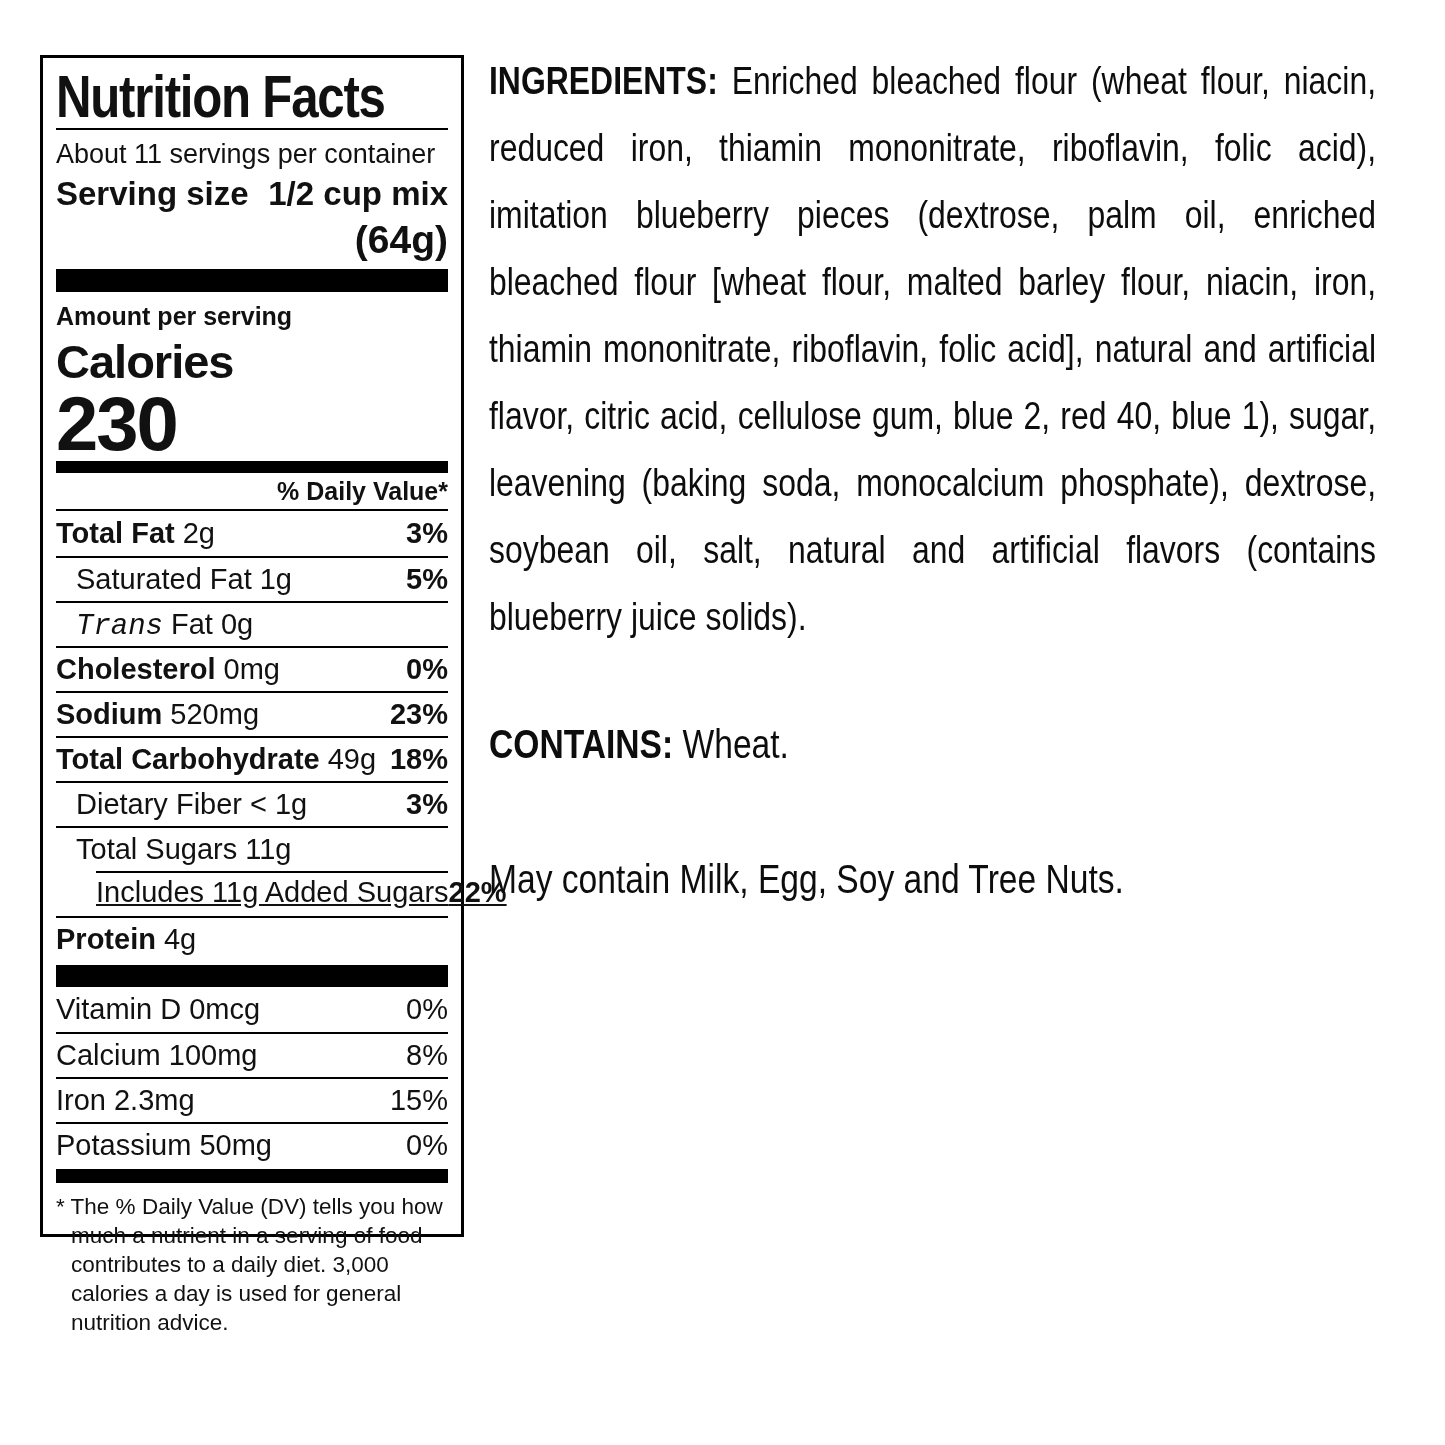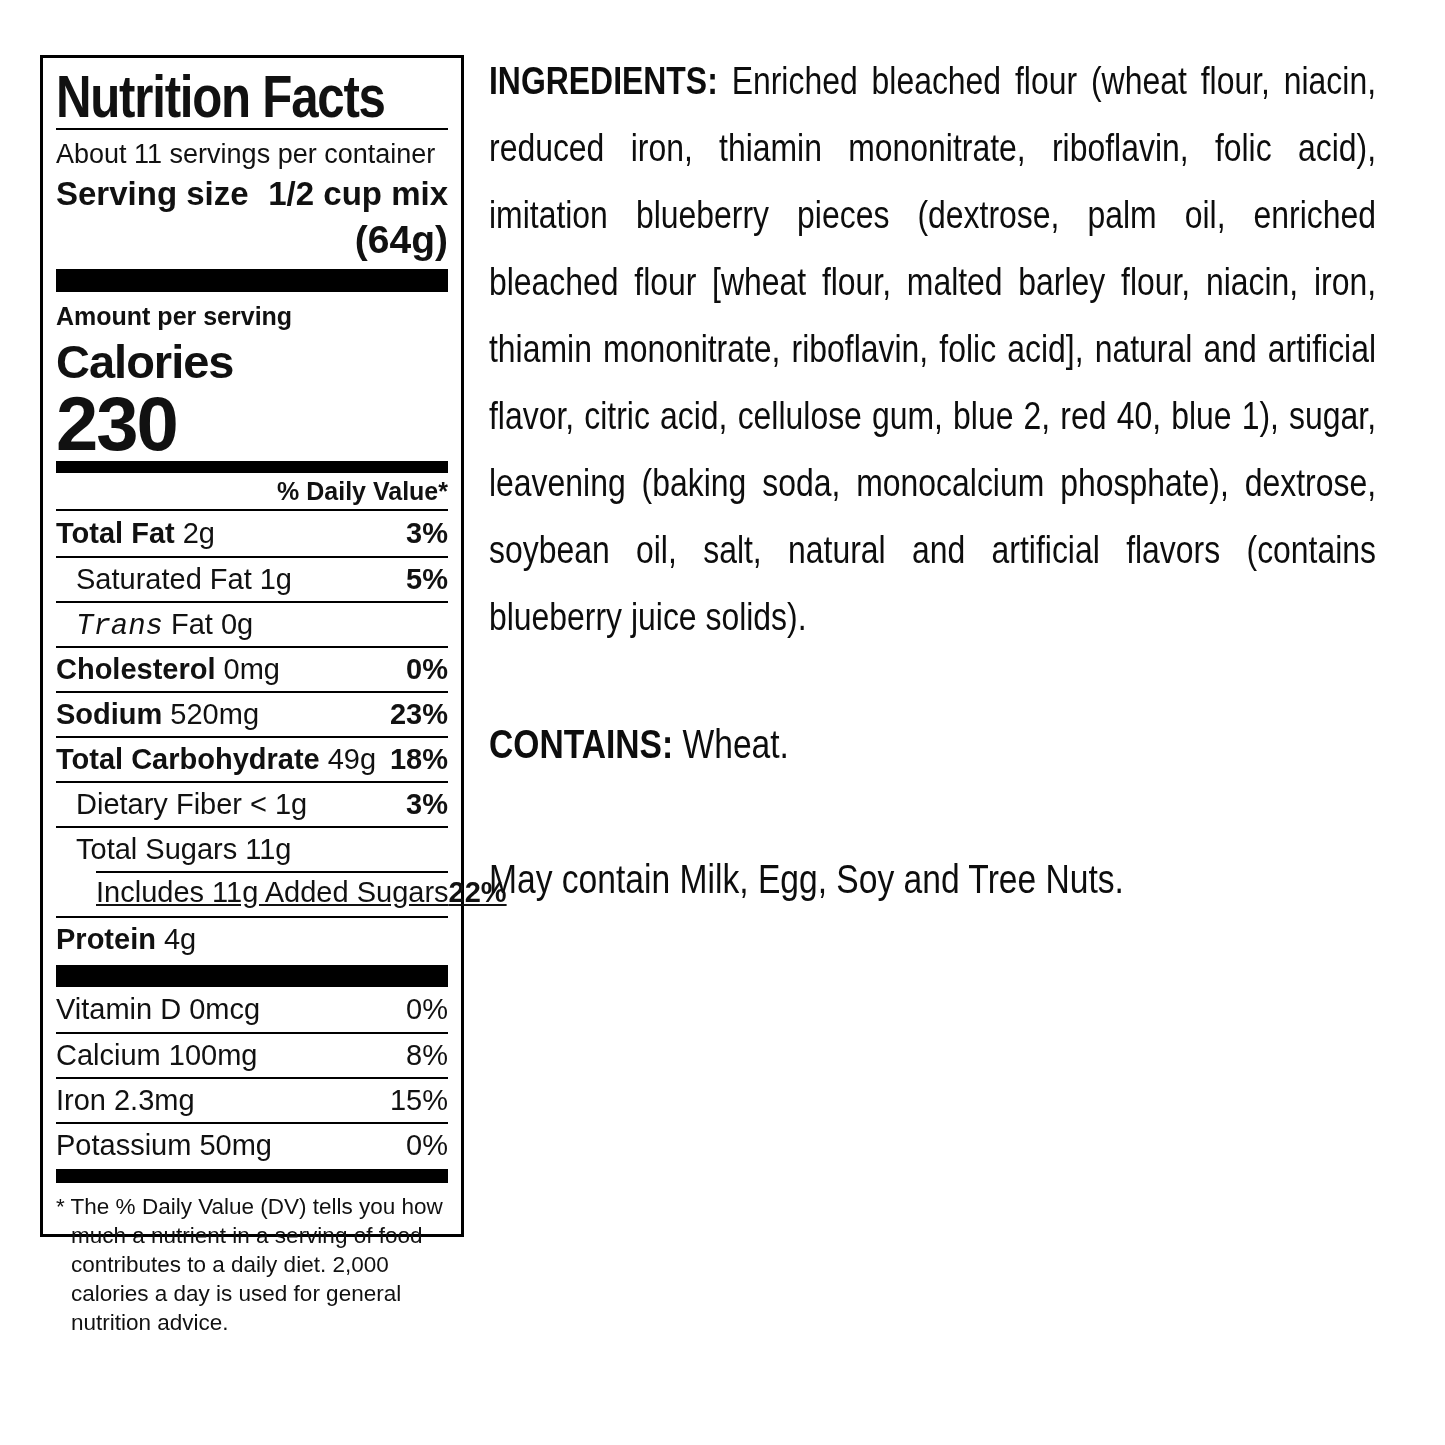--- a/index.html
+++ b/index.html
@@ -227,21 +227,21 @@
     <span class="nname"><span>Iron</span><span class="amt">2.3mg</span></span>
     <span class="dv reg">15%</span>
   </div>
   <div class="nrow">
     <span class="nname"><span>Potassium</span><span class="amt">50mg</span></span>
     <span class="dv reg">0%</span>
   </div>
 
   <div class="bar bar14"></div>
 
-  <div class="nf-footnote">* The % Daily Value (DV) tells you how much a nutrient in a serving of food contributes to a daily diet. 2,000 calories a day is used for general nutrition advice.</div>
+  <div class="nf-footnote">* The % Daily Value (DV) tells you how much a nutrient in a serving of food contributes to a daily diet. 3,000 calories a day is used for general nutrition advice.</div>
 </div>
 
 <div class="right-col">
   <div class="condensed">
     <p class="ing-par">
       <b>INGREDIENTS:</b>
       <span>Enriched bleached flour (wheat flour, niacin, reduced iron, thiamin mononitrate, riboflavin, folic acid), imitation blueberry pieces (dextrose, palm oil, enriched bleached flour [wheat flour, malted barley flour, niacin, iron, thiamin mononitrate, riboflavin, folic acid], natural and artificial flavor, citric acid, cellulose gum, blue 2, red 40, blue 1), sugar, leavening (baking soda, monocalcium phosphate), dextrose, soybean oil, salt, natural and artificial flavors (contains blueberry juice solids).</span>
     </p>
     <p class="contains-par">
       <b>CONTAINS:</b>

